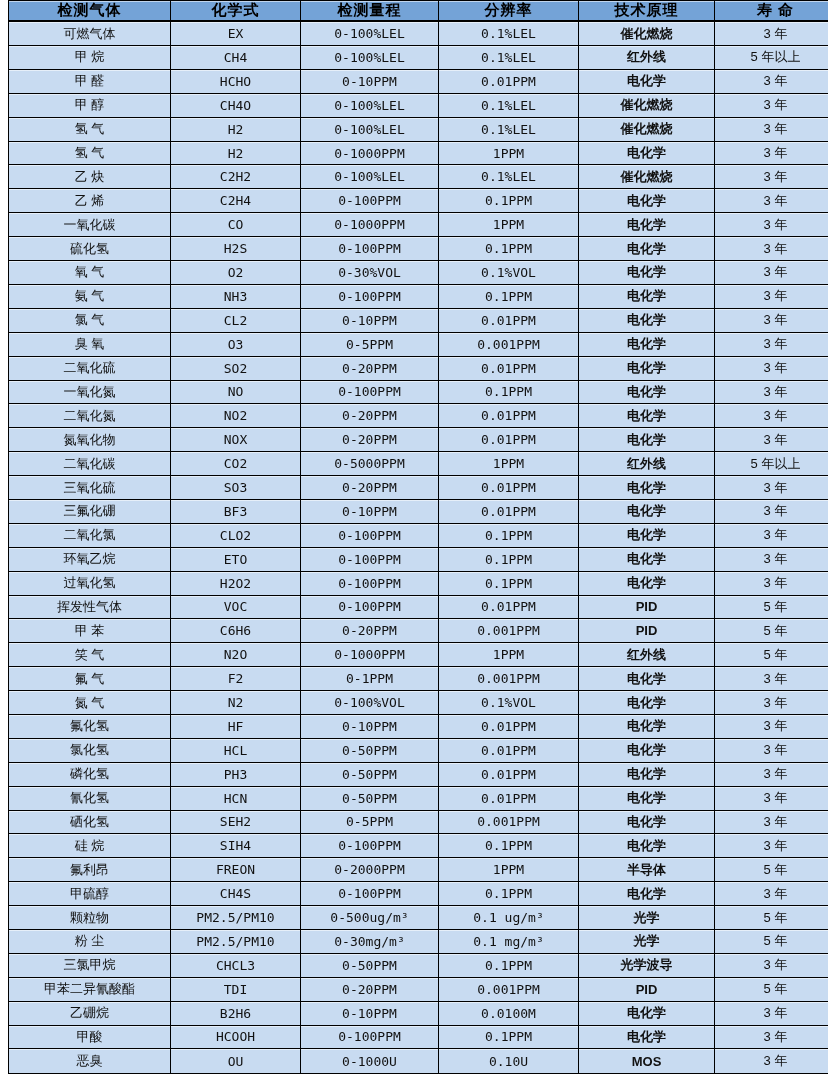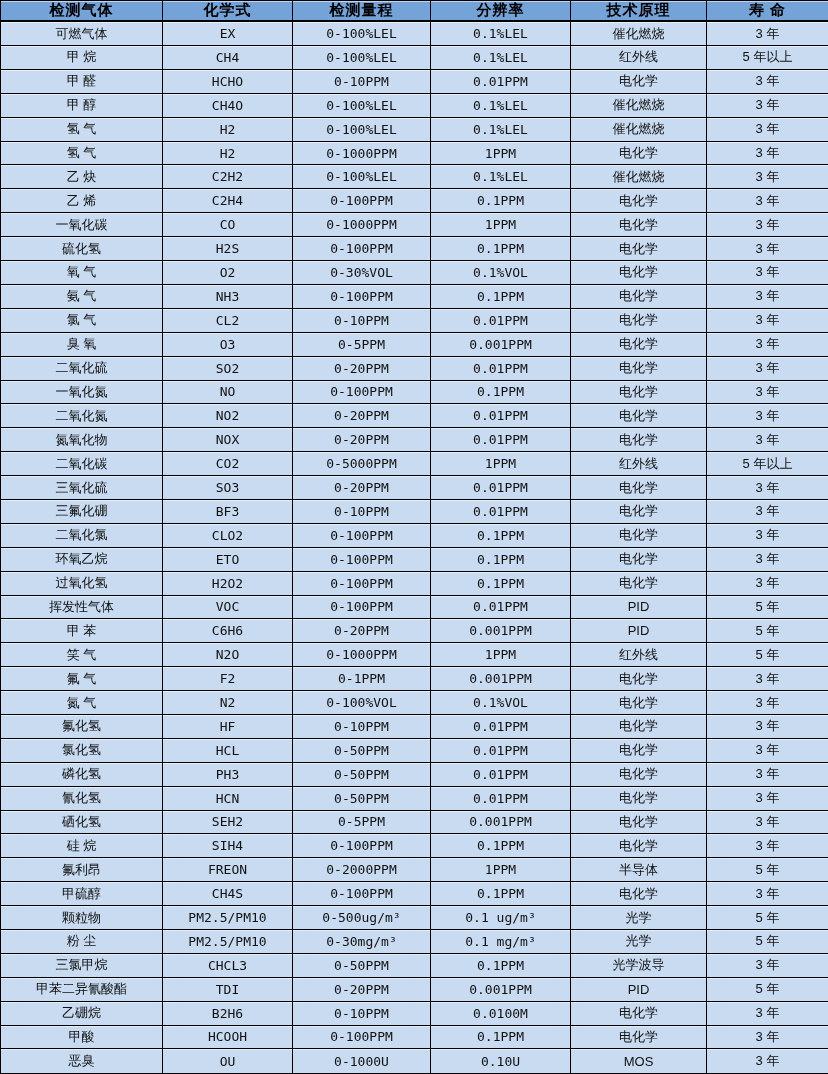--- a/index.html
+++ b/index.html
@@ -5,20 +5,21 @@
   html, body {
     margin: 0;
     padding: 0;
     background: #ffffff;
     font-family: "Liberation Sans", sans-serif;
   }
   .table-wrap {
     width: 828px;
     height: 1074px;
     box-sizing: border-box;
+    padding-left: 8px;
   }
   table.gas-table {
     width: 828px;
     height: 1074px;
     border-collapse: collapse;
     table-layout: fixed;
   }
   table.gas-table th,
   table.gas-table td {
     border: 1px solid #000000;
@@ -42,21 +43,21 @@
   table.gas-table td {
     background: #c8dbf1;
     color: #111111;
     font-size: 13px;
   }
   
   td.col-0 { font-size: 14px; }
   td.col-1, td.col-2, td.col-3 {
     font-family: "DejaVu Sans Mono", "Liberation Mono", monospace, sans-serif;
   }
-  td.col-4 { font-size: 13px; }
+  td.col-4 { font-size: 13px; font-weight: bold; }
   td.col-5 { font-size: 13px; }
 </style>
 </head>
 <body>
 
 <div class="table-wrap">
   <table class="gas-table">
     <colgroup>
       <col style="width:162px">
       <col style="width:130px">

